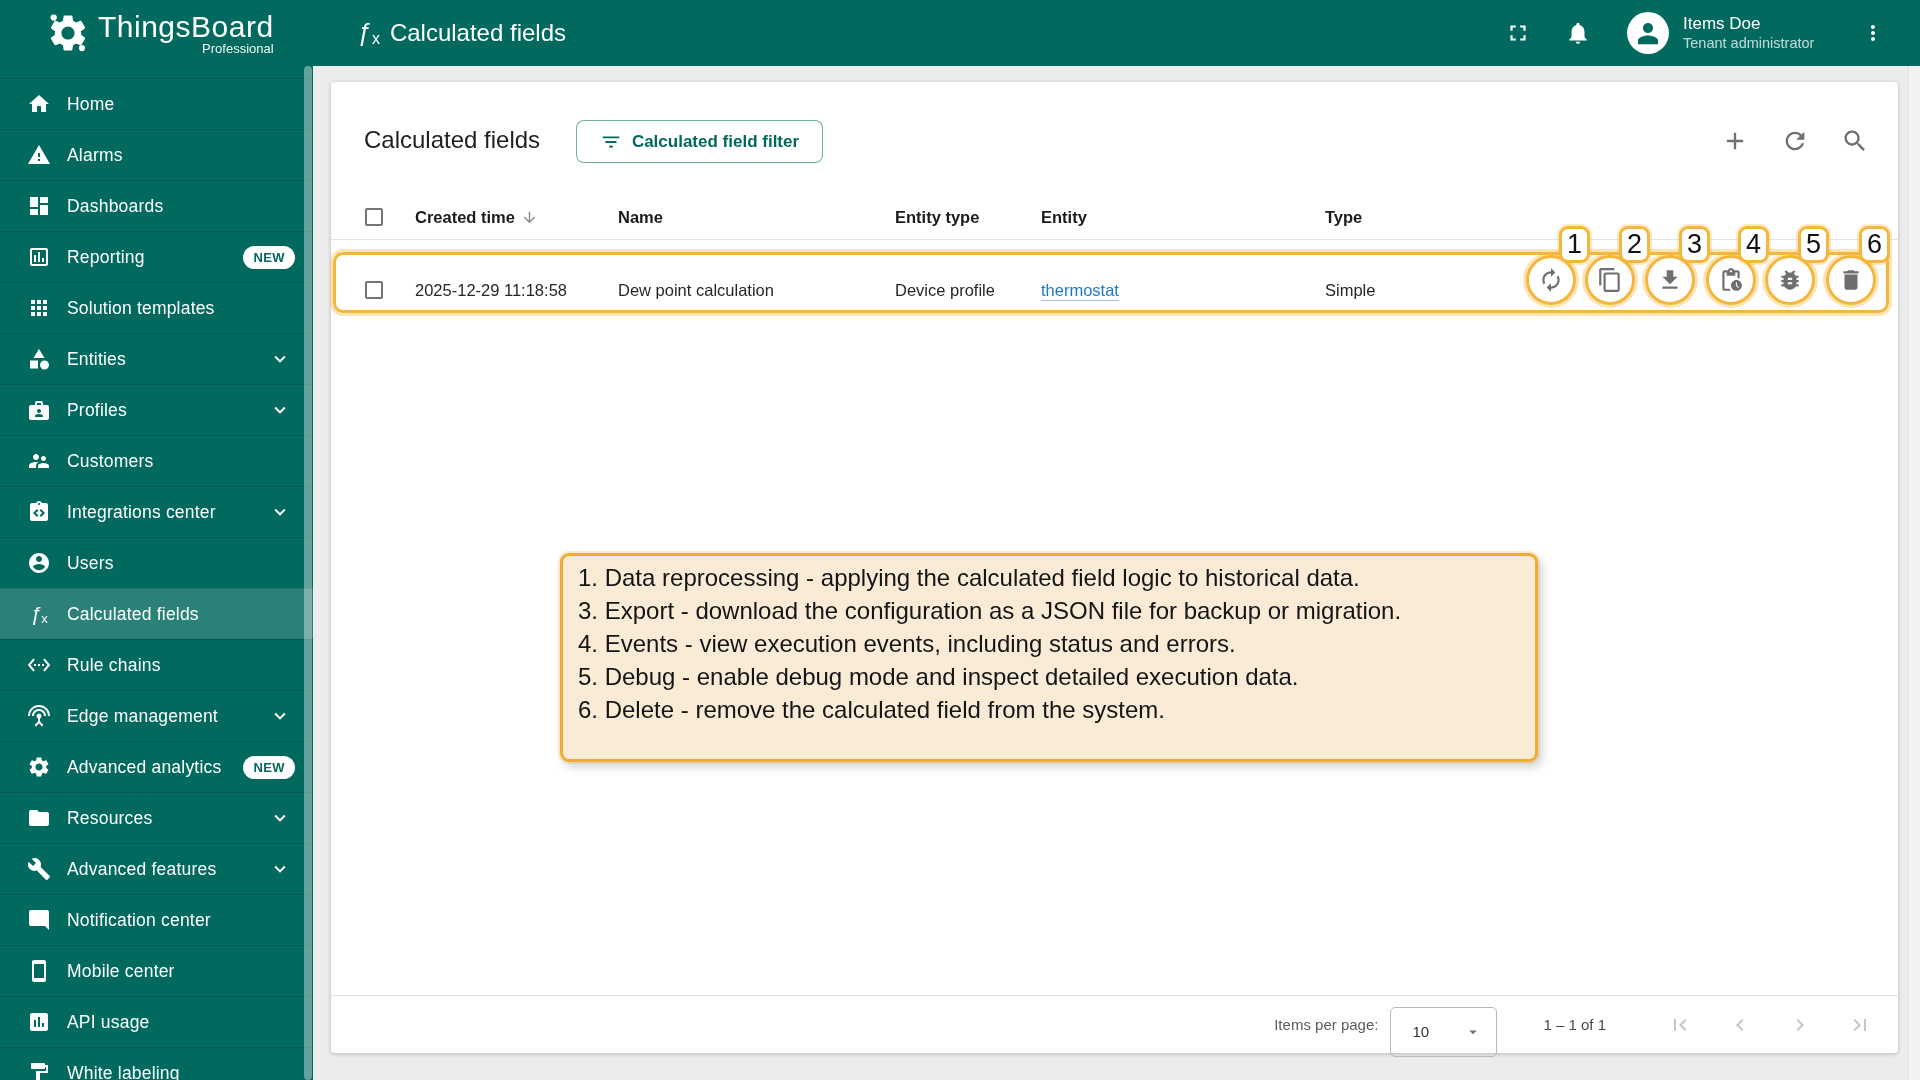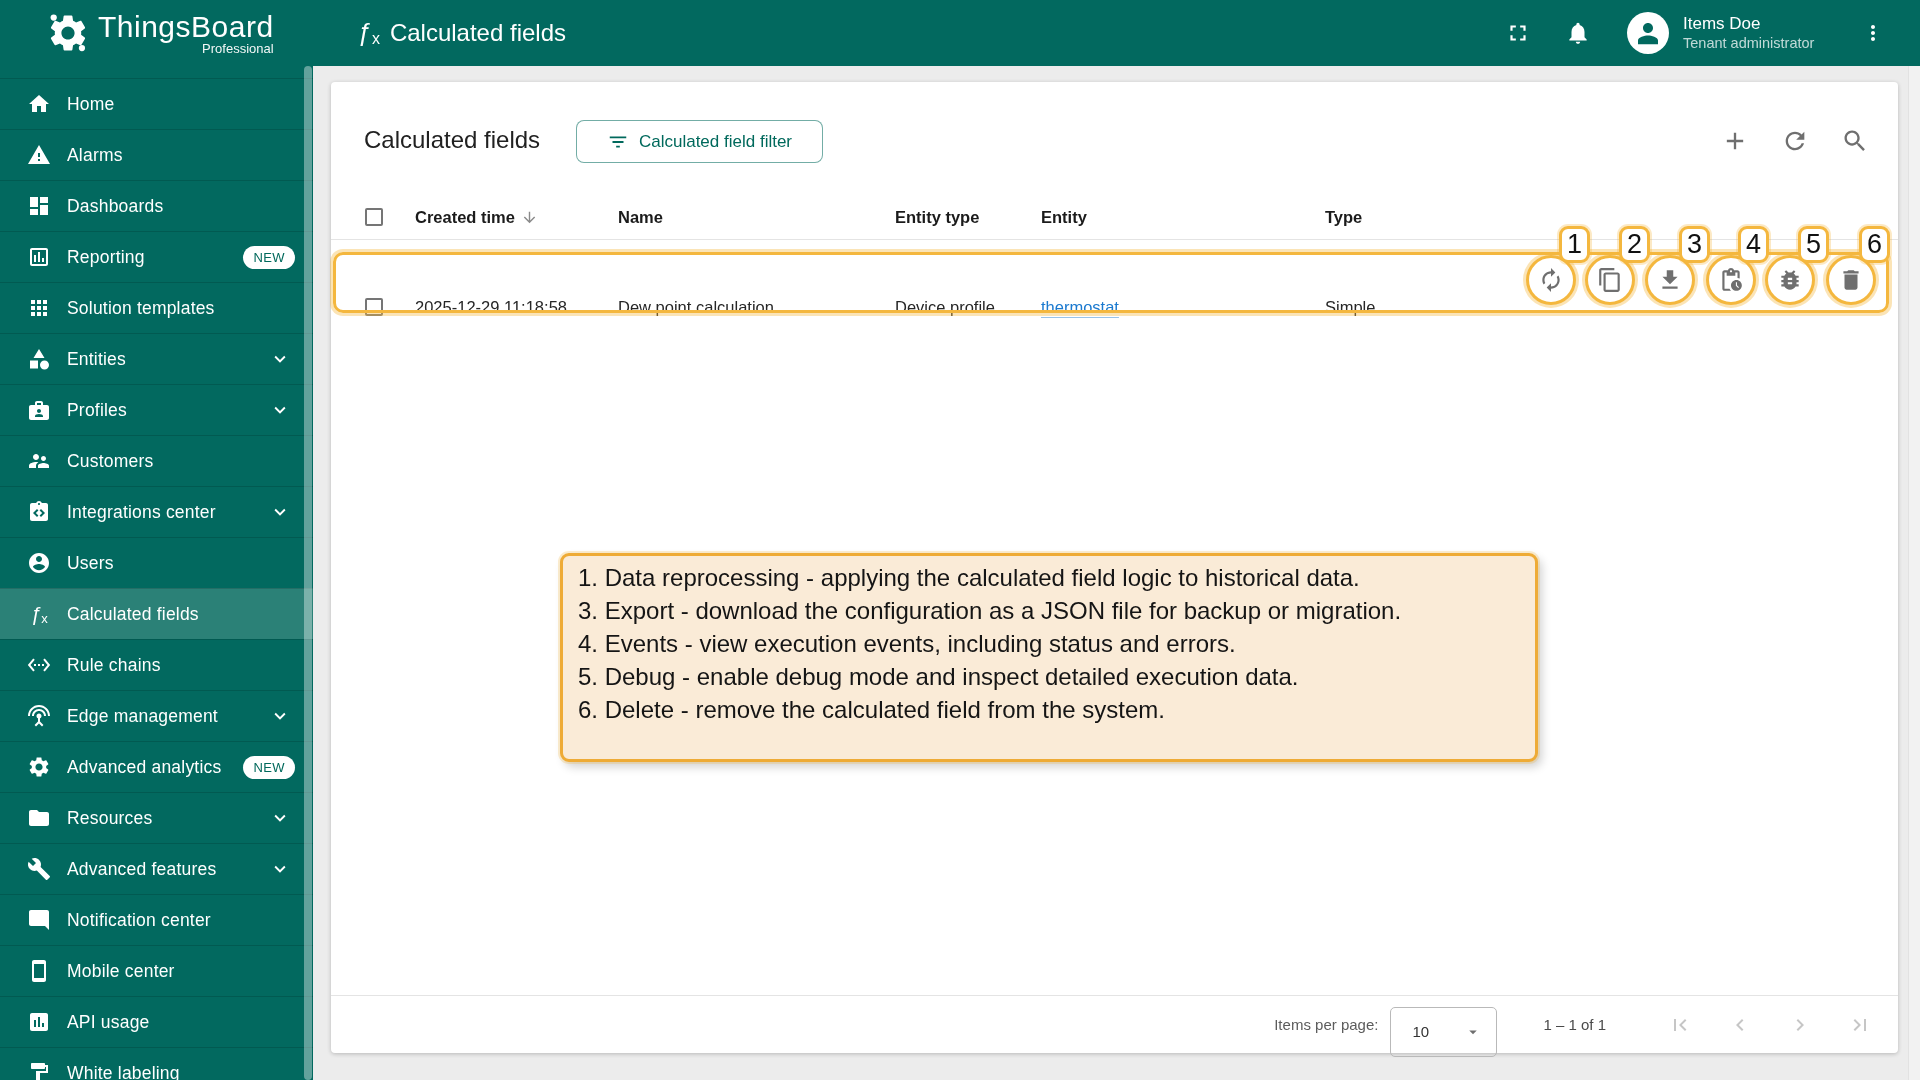--- a/index.html
+++ b/index.html
@@ -30,44 +30,44 @@
   .user-role{font-size:14.5px;color:rgba(255,255,255,.75);line-height:19px;}
 
   
   .sidebar{position:absolute;left:0;top:66px;width:313px;bottom:0;background:var(--sidebar-bg);overflow:hidden;z-index:10;}
   .side-list{list-style:none;padding-top:12px;}
   .side-item{position:relative;height:51px;display:flex;align-items:center;color:#fff;cursor:pointer;border-top:1px solid rgba(0,0,0,.14);}
   .side-list .side-item:first-child{border-top:1px solid rgba(0,0,0,.14);}
   .side-item.selected{background:var(--sidebar-selected);}
   .side-icon{width:24px;height:24px;margin-left:27px;display:flex;align-items:center;justify-content:center;color:#fff;flex:none;}
   .side-label{margin-left:16px;font-size:17.5px;font-weight:500;letter-spacing:.2px;white-space:nowrap;}
-  .side-badge{position:absolute;right:18px;background:#fff;color:var(--accent);font-size:13px;font-weight:normal;padding:4px 10px;border-radius:12px;letter-spacing:.4px;}
+  .side-badge{position:absolute;right:18px;background:#fff;color:var(--accent);font-size:13px;font-weight:bold;padding:4px 10px;border-radius:12px;letter-spacing:.4px;}
   .side-chevron{position:absolute;right:22px;width:22px;height:22px;color:#fff;}
   .side-fx{font-style:italic;font-weight:500;font-size:20px;}
   .side-fx .fx-sub{font-size:13px;font-style:normal;vertical-align:-2px;}
   .sidebar-scroll{position:absolute;right:1px;top:0;width:8px;height:100%;background:rgba(255,255,255,.38);border-radius:4px;}
 
   
   .main{position:absolute;left:313px;top:66px;right:0;bottom:0;background:var(--page-bg);}
   .window-scrollbar{position:absolute;right:0;top:66px;width:12px;bottom:0;background:#f2f2f2;border-left:1px solid #e2e2e2;z-index:15;}
   .card{position:absolute;left:18px;top:16px;width:1567px;height:971px;background:#fff;border-radius:4px;box-shadow:0 1px 4px rgba(0,0,0,.22);}
 
   .card-title{position:absolute;left:33px;top:44px;font-size:24px;font-weight:500;color:#212121;}
-  .filter-btn{position:absolute;left:245px;top:38px;width:247px;height:43px;border:1px solid rgba(0,105,92,.55);border-radius:8px;background:#fff;color:var(--accent);font-size:17px;font-weight:400;display:flex;align-items:center;justify-content:center;gap:10px;cursor:pointer;font-family:inherit;}
+  .filter-btn{position:absolute;left:245px;top:38px;width:247px;height:43px;border:1px solid rgba(0,105,92,.55);border-radius:8px;background:#fff;color:var(--accent);font-size:17px;font-weight:700;display:flex;align-items:center;justify-content:center;gap:10px;cursor:pointer;font-family:inherit;}
   .filter-btn svg{width:22px;height:22px;}
   .toolbar-icons{position:absolute;top:45px;left:1390px;display:flex;gap:32px;color:var(--icon-gray);}
   .toolbar-icons .tb-tool{width:28px;height:28px;cursor:pointer;}
 
   .checkbox{width:18px;height:18px;border:2px solid #757575;border-radius:2px;background:#fff;cursor:pointer;display:inline-block;}
 
   .thead,.trow{position:absolute;left:0;width:100%;display:grid;grid-template-columns:50px 203px 277px 146px 284px 1fr;align-items:center;padding-left:34px;}
   .thead{top:113px;height:45px;border-bottom:1px solid #e4e4e4;font-size:16.5px;font-weight:bold;color:#1b1b1b;}
   .th-sort{display:flex;align-items:center;gap:6px;cursor:pointer;}
   .sort-arrow{width:17px;height:17px;color:#8a8a8a;}
-  .trow{top:190px;height:70px;font-size:16.5px;color:#262626;}
+  .trow{top:173px;height:70px;font-size:16.5px;color:#262626;}
   .entity-link{color:var(--link);text-decoration:underline;text-decoration-color:rgba(26,121,207,.45);text-underline-offset:4px;cursor:pointer;}
 
   .row-highlight{position:absolute;left:2px;top:170px;width:1556px;height:61px;border:3px solid var(--amber);border-radius:10px;box-shadow:0 0 0 3px var(--amber-glow);pointer-events:none;z-index:3;}
   .action-btn{position:absolute;top:173px;width:50px;height:50px;background:#fff;border:3px solid var(--amber);border-radius:50%;box-shadow:0 0 0 3px var(--amber-glow);display:flex;align-items:center;justify-content:center;color:var(--icon-gray);cursor:pointer;z-index:4;}
   .action-btn svg{width:26px;height:26px;}
   .action-callout{position:absolute;top:144px;height:37px;min-width:31px;padding:0 4px;background:#fff;border:3px solid var(--amber);border-radius:9px;box-shadow:0 0 0 2px rgba(244,183,62,.3);display:flex;align-items:center;justify-content:center;font-size:27px;color:#111;z-index:5;}
 
   .annotation{position:absolute;left:229px;top:471px;width:978px;height:209px;background:var(--annotation-bg);border:3px solid #eeab36;border-radius:9px;padding:5px 0 0 15px;box-shadow:0 0 0 2px rgba(244,183,62,.25),4px 5px 10px rgba(0,0,0,.18);z-index:2;}
   .annotation-line{font-size:24px;line-height:33px;color:#151515;white-space:nowrap;}
 

